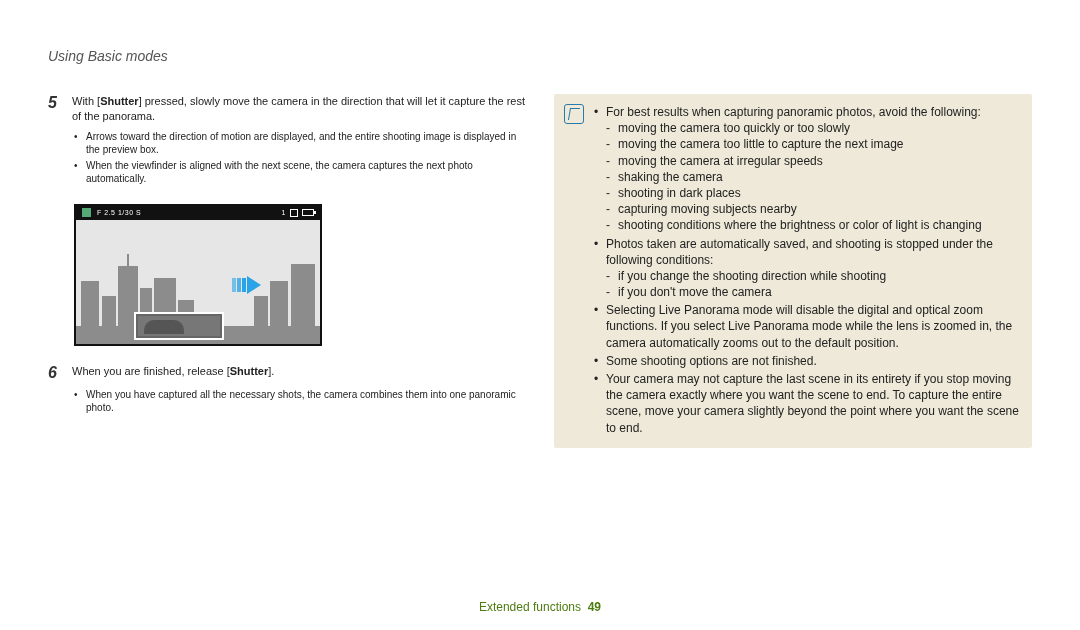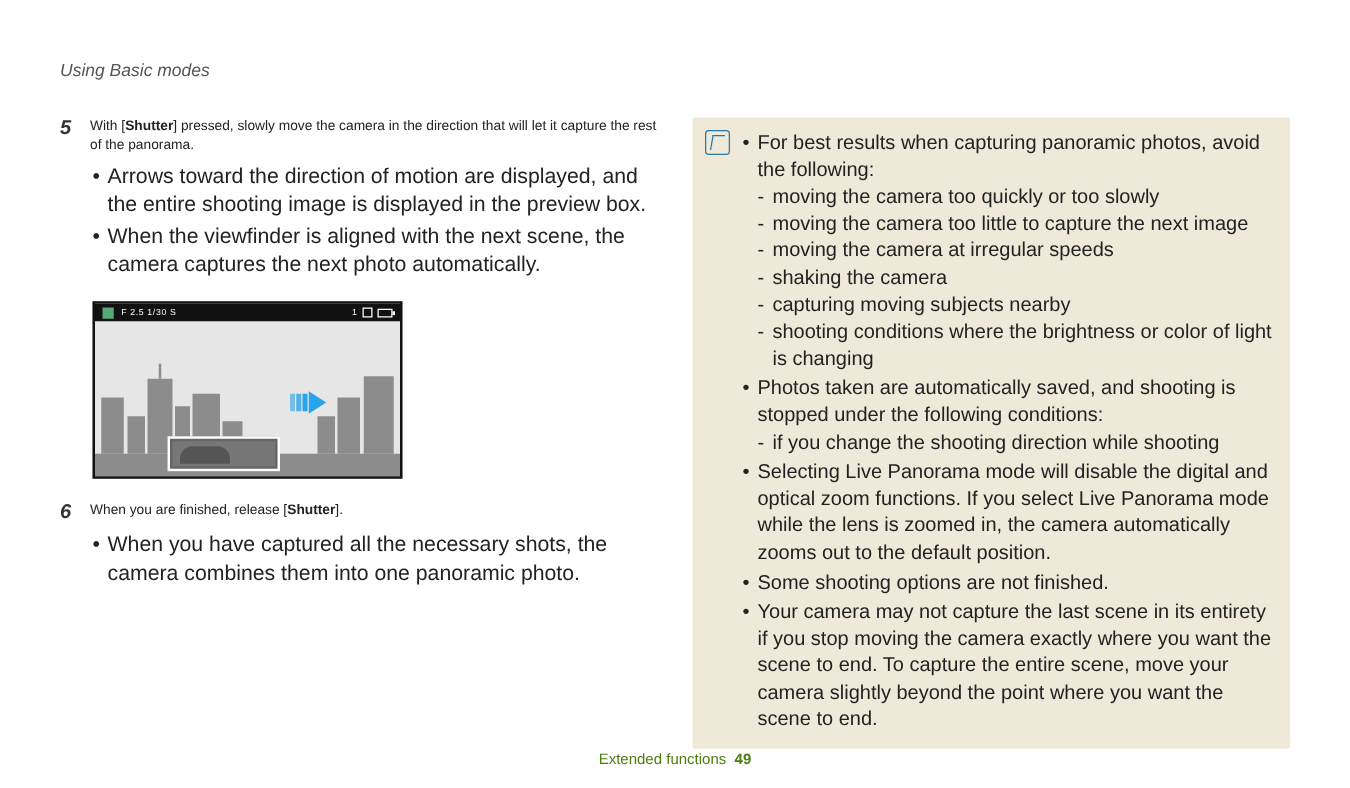--- a/index.html
+++ b/index.html
@@ -52,21 +52,21 @@
     line-height: 1.35;
   }
   .sub-bullets {
     list-style: none;
     margin-left: 26px;
     margin-top: 4px;
   }
   .sub-bullets > li {
     position: relative;
     padding-left: 12px;
-    font-size: 17px;
+    font-size: 10px;
     line-height: 1.35;
     margin-bottom: 2px;
   }
   .sub-bullets > li::before {
     content: "•";
     position: absolute;
     left: 0;
   }
   
   .illust {
@@ -128,21 +128,21 @@
     width:0; height:0; border-top:9px solid transparent; border-bottom:9px solid transparent;
     border-left:14px solid #2aa4e8;
   }
   
   .tip {
     background: #eee9d8;
     border-radius: 2px;
     padding: 10px 12px 10px 10px;
     display: flex;
     gap: 10px;
-    font-size: 16px;
+    font-size: 12px;
     line-height: 1.35;
   }
   .tip-icon {
     width: 20px; height: 20px; border: 1.5px solid #2a7aa8; border-radius: 3px;
     flex-shrink: 0;
     position: relative;
   }
   .tip-icon::before {
     content:""; position:absolute; left:4px; top:3px; width:9px; height:11px;
     border:1.5px solid #2a7aa8; border-right:none; border-bottom:none;
@@ -243,28 +243,30 @@
         <div class="tip-icon"></div>
         <div class="tip-body">
           <ul>
             <li>
               <span>For best results when capturing panoramic photos, avoid the following:</span>
               <ul>
                 <li>moving the camera too quickly or too slowly</li>
                 <li>moving the camera too little to capture the next image</li>
                 <li>moving the camera at irregular speeds</li>
                 <li>shaking the camera</li>
+                <li>shooting in dark places</li>
                 <li>capturing moving subjects nearby</li>
                 <li>shooting conditions where the brightness or color of light is changing</li>
               </ul>
             </li>
             <li>
               <span>Photos taken are automatically saved, and shooting is stopped under the following conditions:</span>
               <ul>
                 <li>if you change the shooting direction while shooting</li>
+                <li>if you don't move the camera</li>
               </ul>
             </li>
             <li>Selecting Live Panorama mode will disable the digital and optical zoom functions. If you select Live Panorama mode while the lens is zoomed in, the camera automatically zooms out to the default position.</li>
             <li>Some shooting options are not finished.</li>
             <li>Your camera may not capture the last scene in its entirety if you stop moving the camera exactly where you want the scene to end. To capture the entire scene, move your camera slightly beyond the point where you want the scene to end.</li>
           </ul>
         </div>
       </div>
     </div>
   </div>

